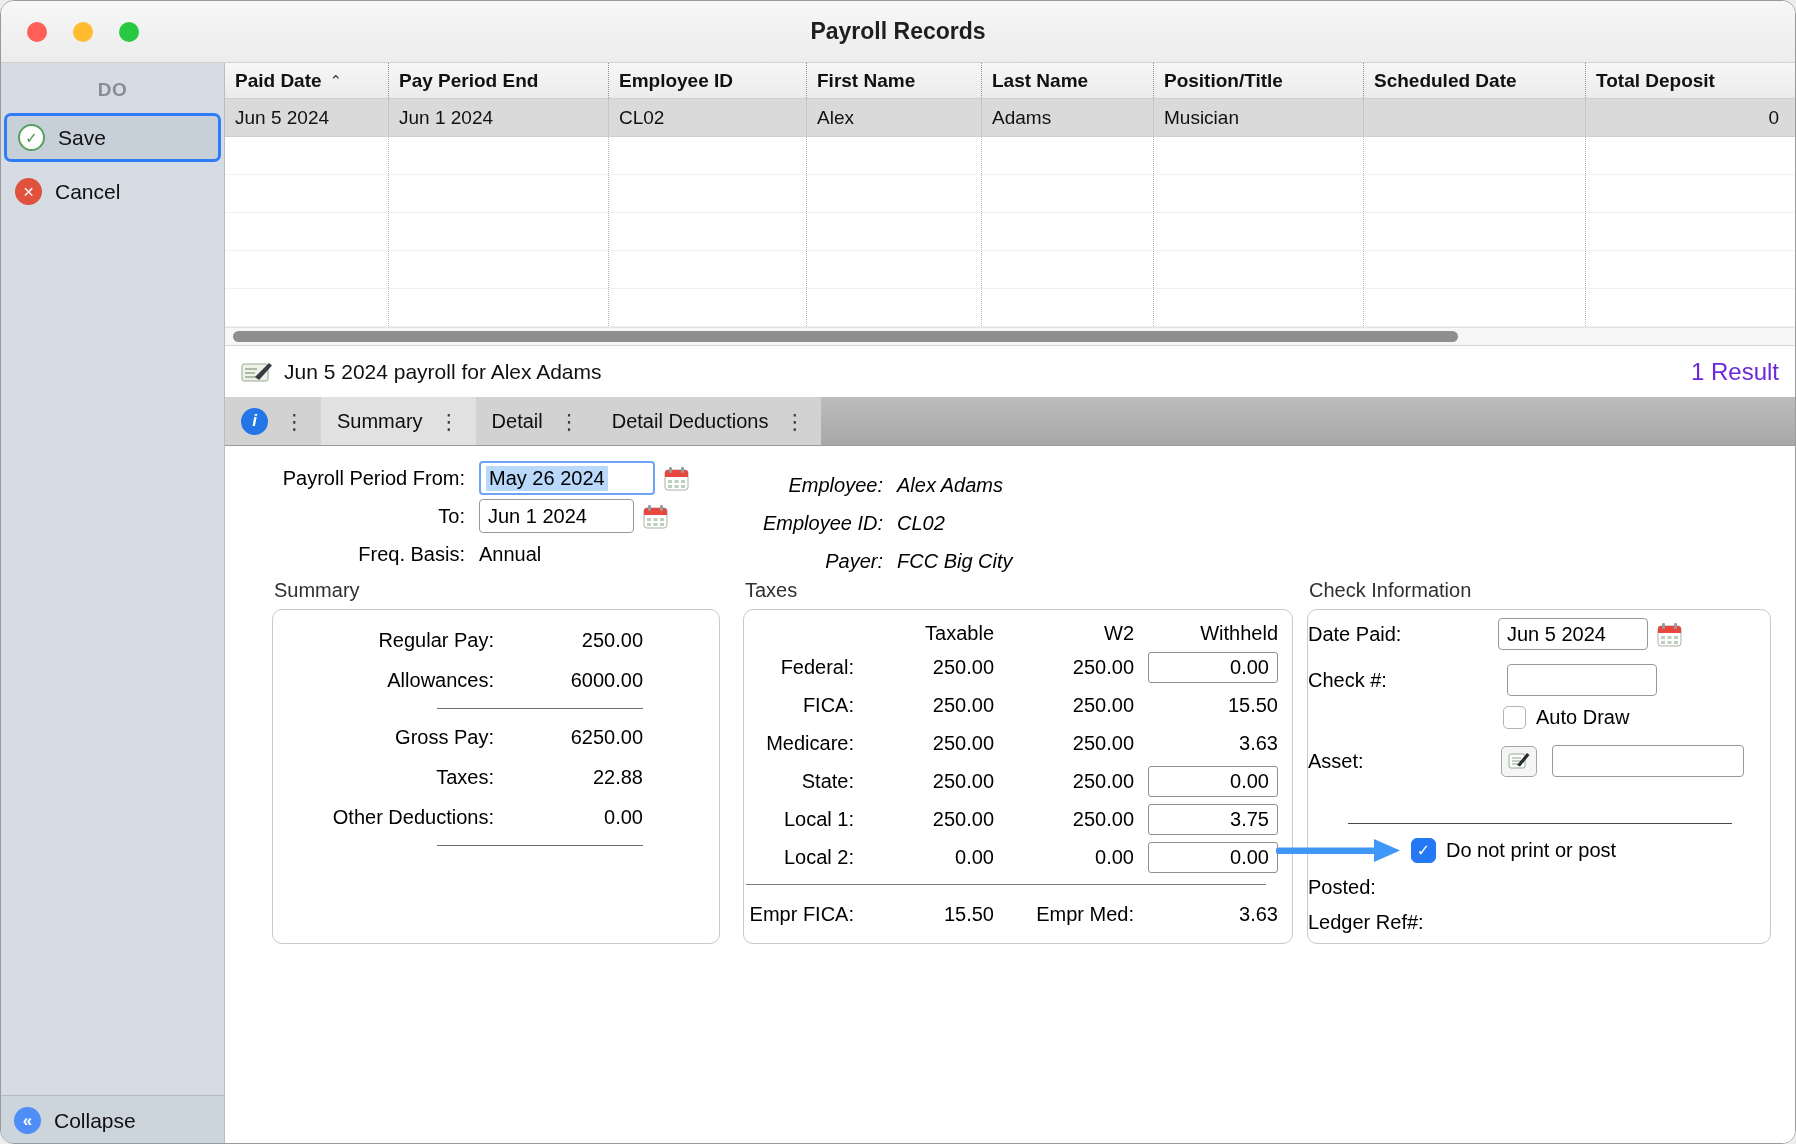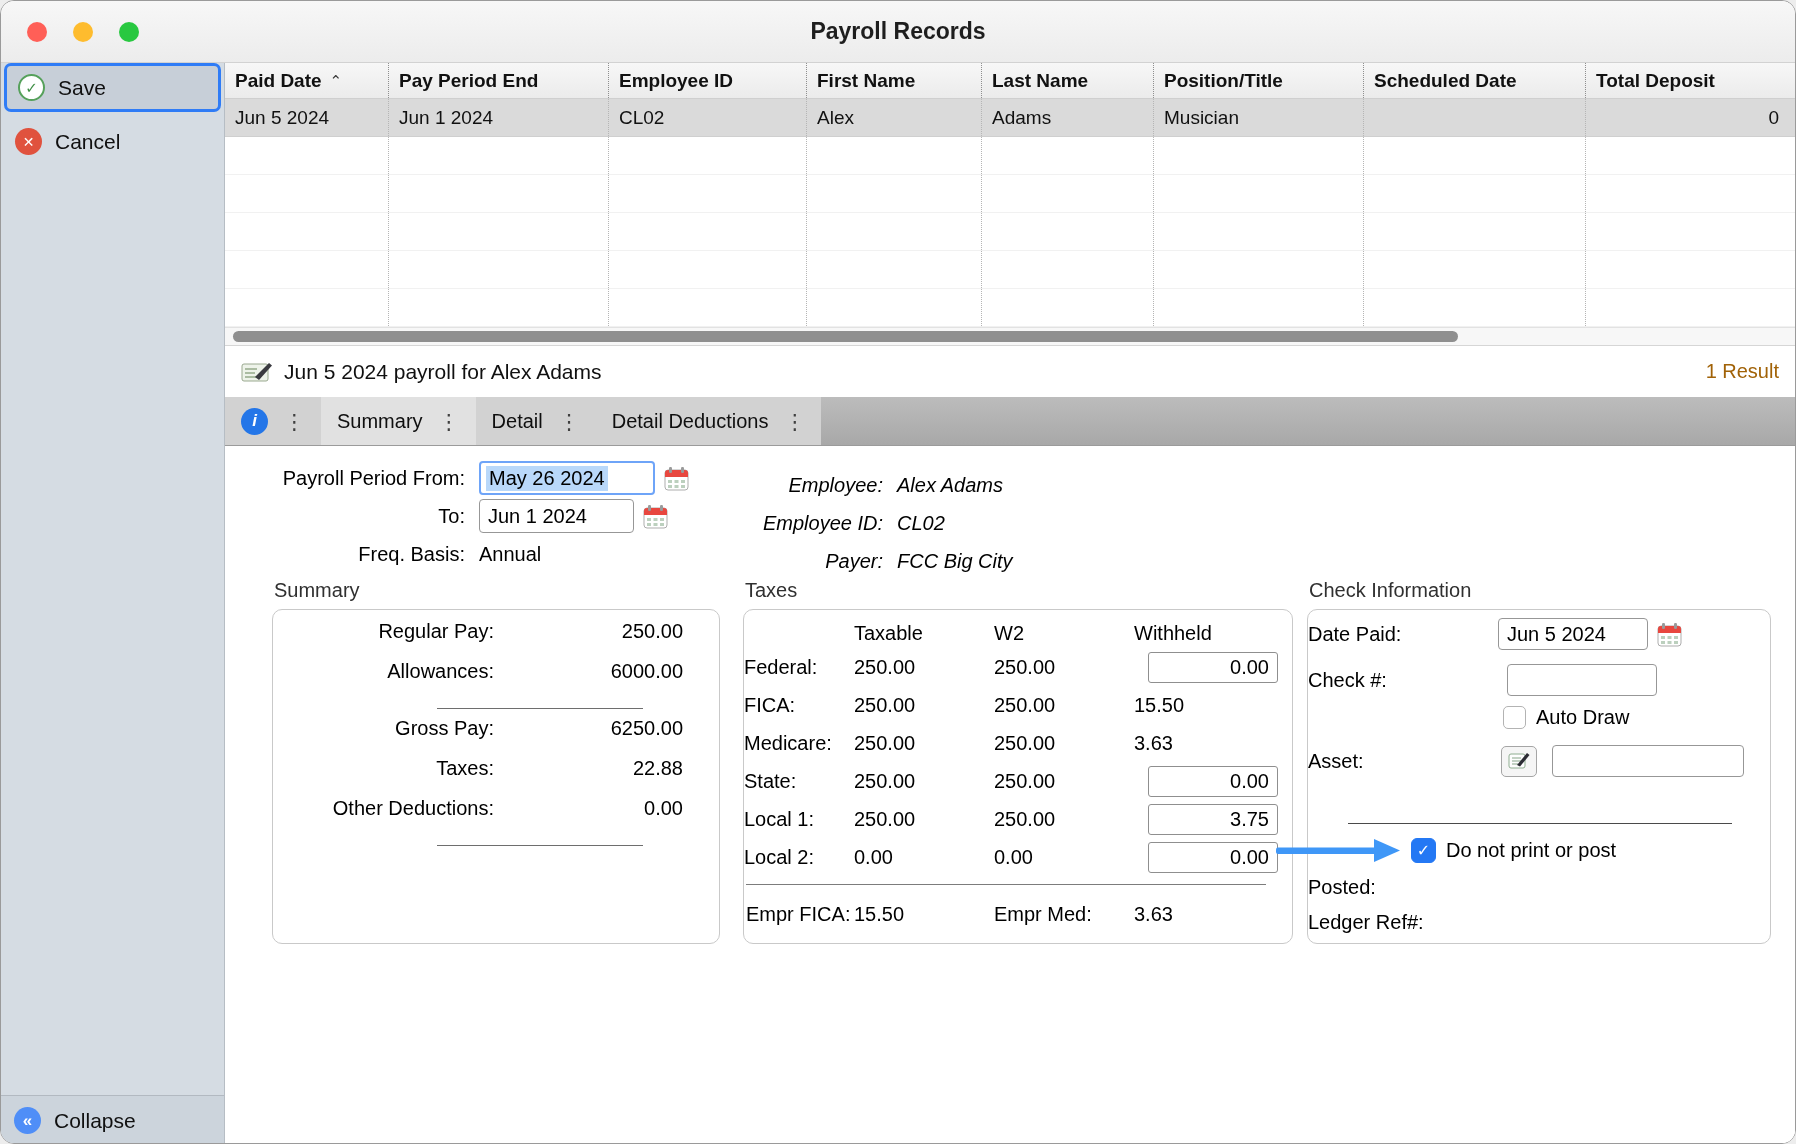--- a/index.html
+++ b/index.html
@@ -40,21 +40,21 @@
   .trow.selected { background:#dadada; border-bottom:1px solid #cfcfcf; }
   .tc { padding:0 10px; border-right:1px dotted #b5b5b5; display:flex; align-items:center; white-space:nowrap; overflow:hidden; }
   .tc:last-child { border-right:none; justify-content:flex-end; padding-right:16px; }
   .hscroll { height:18px; background:#f7f7f7; border-top:1px solid #e2e2e2; position:relative; flex:0 0 18px; }
   .hthumb { position:absolute; left:8px; top:3px; height:11px; width:78%; background:#8f8f8f; border-radius:6px; }
 
   
   .record { height:52px; border-top:1px solid #d6d6d6; display:flex; align-items:center; gap:11px; padding:4px 16px; }
   .rec-title { font-size:21px; color:#101010; }
   .rec-spacer { flex:1; }
-  .rec-count { font-size:20px; color:#a16207; }
+  .rec-count { font-size:24px; color:#6d28d9; }
 
   
   .tabbar { height:49px; background:linear-gradient(#c3c3c3,#acacac); border-bottom:1px solid #9b9b9b; display:flex; align-items:stretch; }
   .tabseg { display:flex; align-items:center; padding:0 16px; background:#d2d2d2; font-size:20px; color:#0f0f0f; gap:16px; }
   .tabseg.active { background:#e1e1e1; }
   .info-icon { width:27px; height:27px; border-radius:50%; background:#2476e8; color:#fff; display:inline-flex; align-items:center; justify-content:center; font-size:17px; font-weight:700; font-style:italic; }
   .dots { color:#3f3f3f; font-size:21px; line-height:1; }
   .tab-filler { flex:1; background:linear-gradient(#bcbcbc,#a8a8a8); }
 
   
@@ -71,30 +71,30 @@
   .cal { margin-left:8px; flex:0 0 auto; }
 
   .group-title { position:absolute; top:133px; font-size:20px; color:#303030; }
   .gbox { position:absolute; top:163px; height:335px; border:1px solid #c9c9c9; border-radius:10px; background:#fff; }
   .sum-box { left:47px; width:448px; padding-top:10px; }
   .tax-box { left:518px; width:550px; padding:8px 16px 0 0; }
   .chk-box { left:1082px; width:464px; }
   .t-sum { left:49px; } .t-tax { left:520px; } .t-chk { left:1084px; }
 
   
-  .sum-row { display:flex; align-items:flex-start; height:40px;gap:40px; }
+  .sum-row { display:flex; align-items:center; height:40px; }
   .sum-label { width:221px; text-align:right; }
   .sum-val { width:149px; text-align:right; }
   .sum-sep { border-top:1px solid #6e6e6e; margin:8px 0 8px 164px; width:206px; }
 
   
   .tax-grid { display:grid; grid-template-columns:110px 140px 140px 144px; align-items:center; }
   .tax-head { height:30px; }
   .tax-row { height:38px; }
-  .tr-c { text-align:left; white-space:nowrap; }
+  .tr-c { text-align:right; white-space:nowrap; }
   .winput { width:130px; height:31px; border:1px solid #8f8f8f; border-radius:3px; text-align:right; font-size:20px; padding:0 8px; font-family:inherit; justify-self:end; }
   .tax-footer { margin:8px 10px 0 2px; border-top:1px solid #7c7c7c; padding-top:9px; }
   .tax-footer .tax-grid { grid-template-columns:108px 140px 140px 144px; height:40px; }
 
   
   .ci-row { position:absolute; display:flex; align-items:center; }
   .ci-label { width:178px; white-space:nowrap; }
   .ci-input { height:32px; border:1px solid #979797; border-radius:4px; font-size:20px; padding:0 8px; font-family:inherit; background:#fff; }
   .asset-btn { margin-left:15px; width:36px; height:31px; border:1px solid #a5a5a5; border-radius:5px; background:#f5f5f5; display:inline-flex; align-items:center; justify-content:center; }
   .ci-hr { position:absolute; top:213px; left:40px; width:384px; border-top:1px solid #4a4a4a; }
@@ -116,20 +116,21 @@
       <span class="tl red"></span>
       <span class="tl yellow"></span>
       <span class="tl green"></span>
     </div>
     <div class="win-title">Payroll Records</div>
   </div>
 
   <div class="body">
 
     <aside class="sidebar">
+      <div class="sb-header">DO</div>
       <div class="sb-item selected">
         <span class="ic-circle ic-save">✓</span>
         <span>Save</span>
       </div>
       <div class="sb-item">
         <span class="ic-circle ic-cancel">✕</span>
         <span>Cancel</span>
       </div>
       <div class="collapse-bar">
         <span class="ic-circle ic-collapse">«</span>

